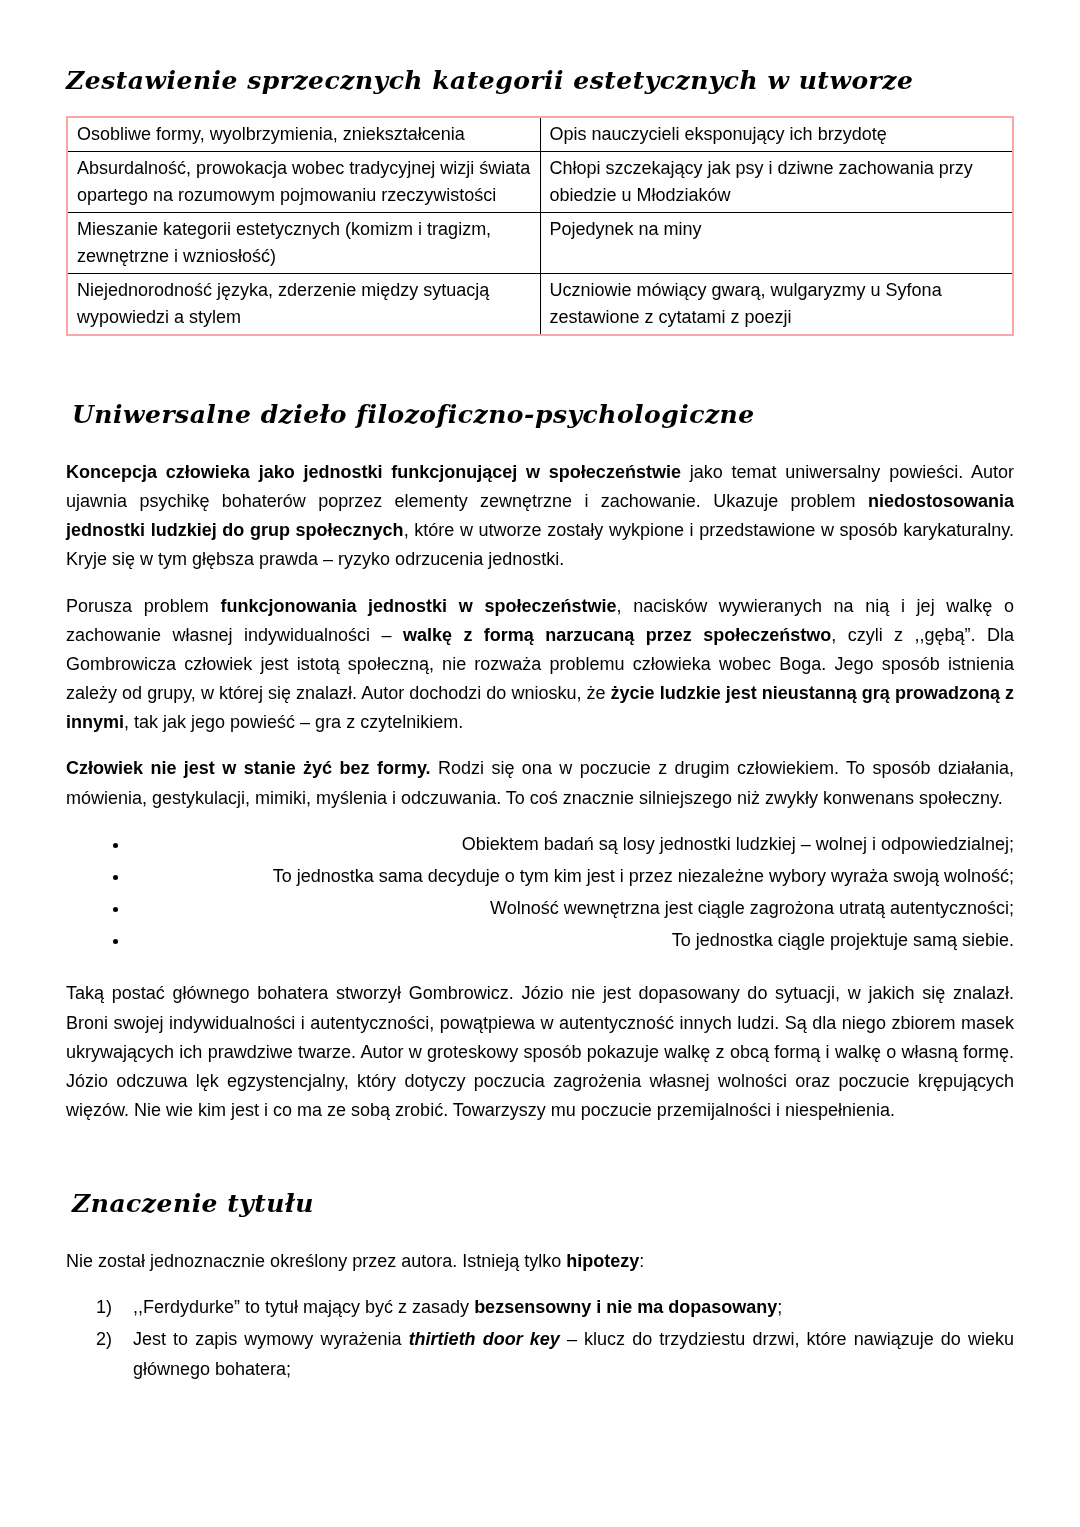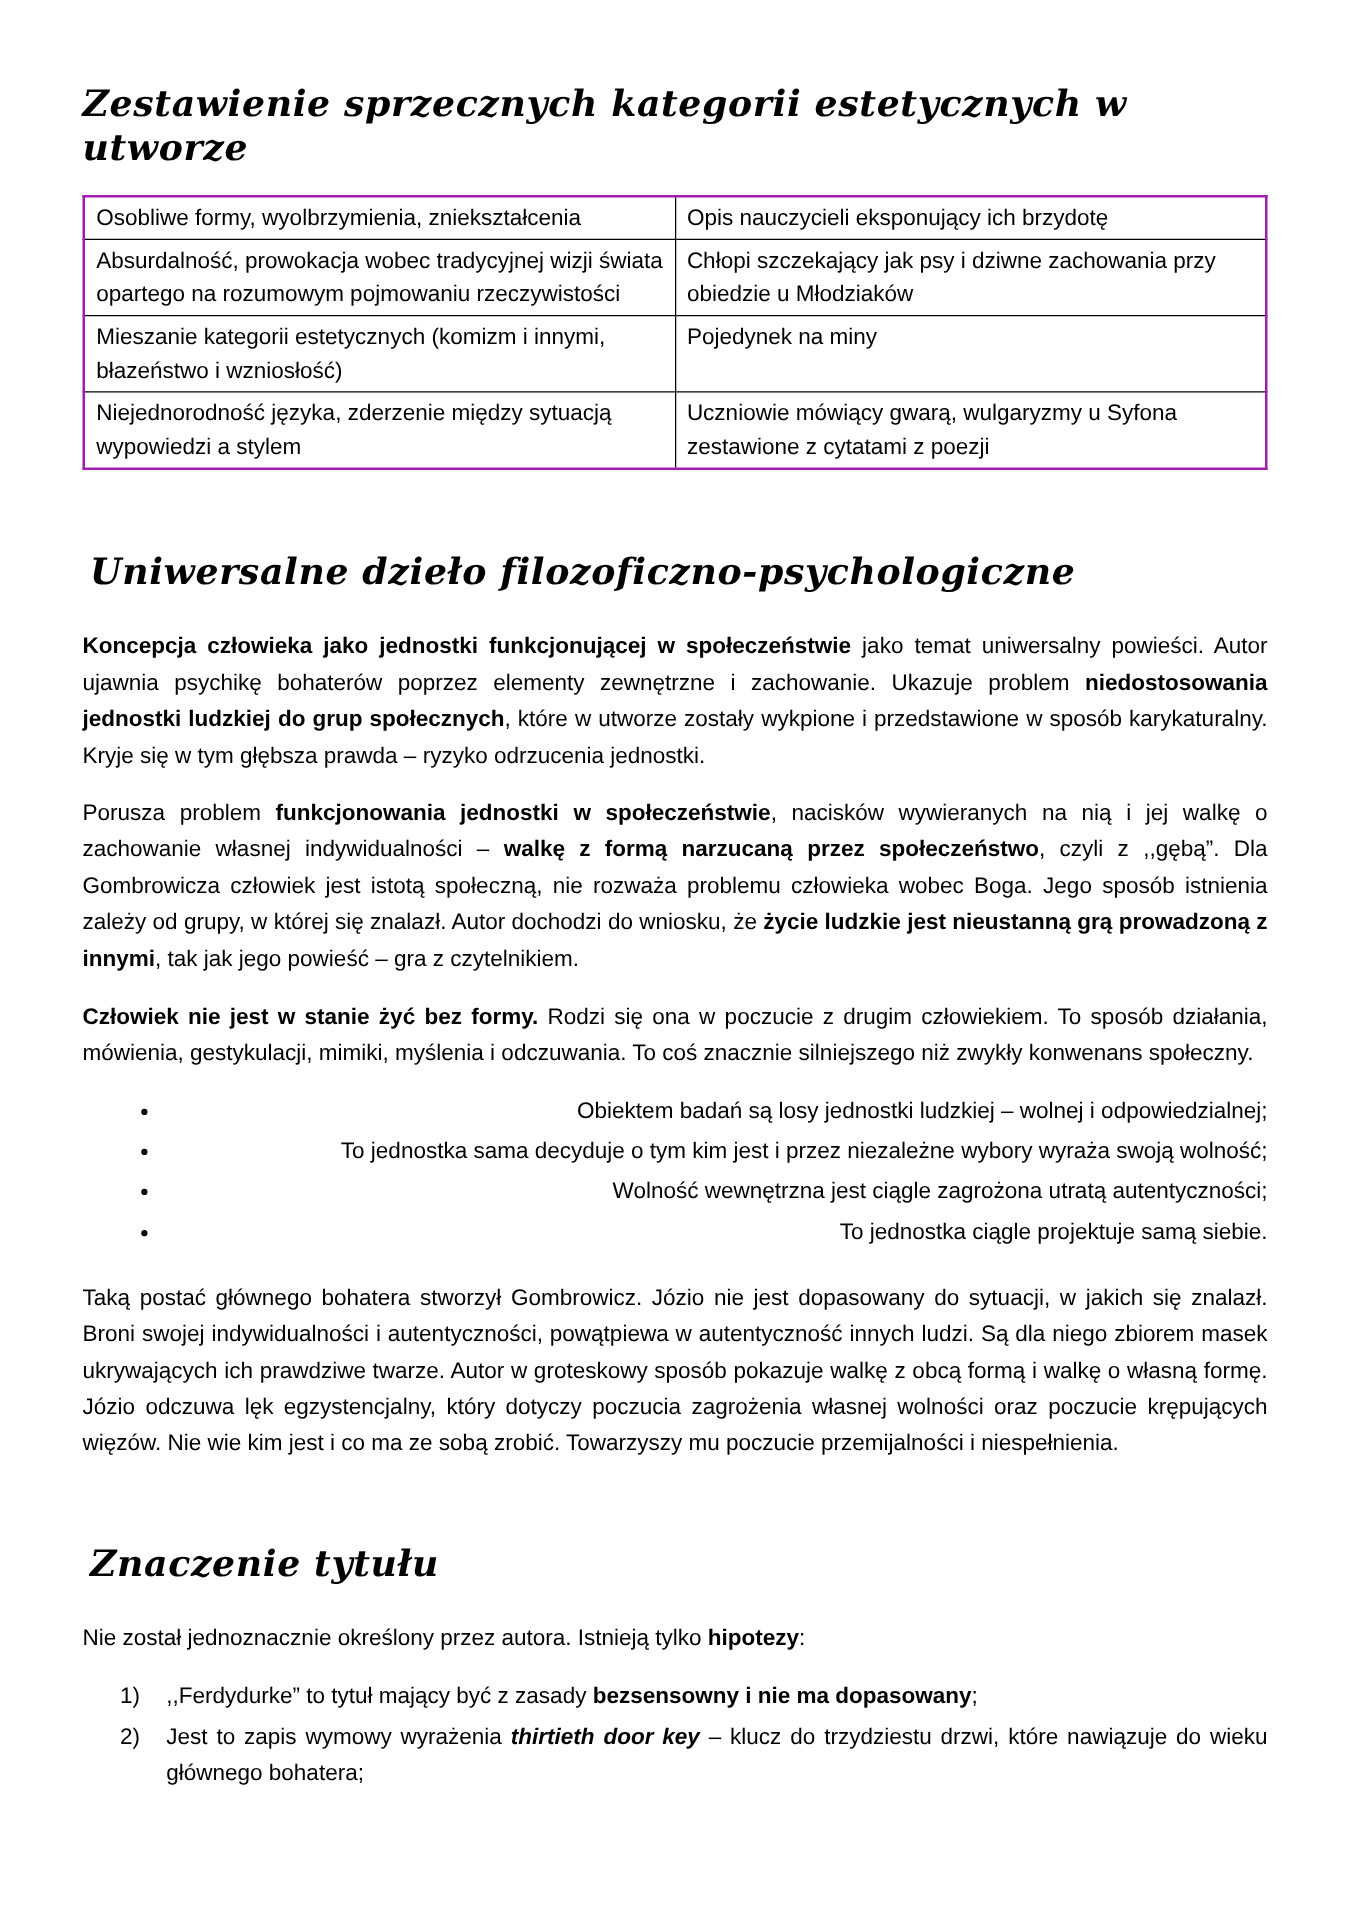--- a/index.html
+++ b/index.html
@@ -15,33 +15,33 @@
     font-size: 18px;
     line-height: 1.62;
   }
   .page {
     padding: 60px 66px 40px 66px;
   }
   .script-heading {
     font-family: "DejaVu Serif", "Liberation Serif", serif;
     font-style: italic;
     font-weight: 700;
-    font-size: 29px;
+    font-size: 25px;
     letter-spacing: 0.5px;
     line-height: 1.2;
     margin: 0;
   }
   h1.script-heading { margin: 6px 0 20px 0; }
   h2.script-heading { margin: 64px 0 28px 0; }
   h2.indent { padding-left: 6px; }
 
   table.doc-table {
     width: 100%;
     border-collapse: collapse;
-    border: 2px solid #a21caf;
+    border: 2px solid #fca5a5;
   }
   table.doc-table td {
     border: 1px solid #000;
     width: 50%;
     padding: 3px 9px;
     vertical-align: top;
     line-height: 1.5;
     text-align: left;
   }
 
@@ -90,21 +90,21 @@
     <tbody>
       <tr>
         <td>Osobliwe formy, wyolbrzymienia, zniekształcenia</td>
         <td>Opis nauczycieli eksponujący ich brzydotę</td>
       </tr>
       <tr>
         <td>Absurdalność, prowokacja wobec tradycyjnej wizji świata opartego na rozumowym pojmowaniu rzeczywistości</td>
         <td>Chłopi szczekający jak psy i dziwne zachowania przy obiedzie u Młodziaków</td>
       </tr>
       <tr>
-        <td>Mieszanie kategorii estetycznych (komizm i innymi, błazeństwo i wzniosłość)</td>
+        <td>Mieszanie kategorii estetycznych (komizm i tragizm, zewnętrzne i wzniosłość)</td>
         <td>Pojedynek na miny</td>
       </tr>
       <tr>
         <td>Niejednorodność języka, zderzenie między sytuacją wypowiedzi a stylem</td>
         <td>Uczniowie mówiący gwarą, wulgaryzmy u Syfona zestawione z cytatami z poezji</td>
       </tr>
     </tbody>
   </table>
 
   <h2 class="script-heading indent">Uniwersalne dzieło filozoficzno-psychologiczne</h2>

